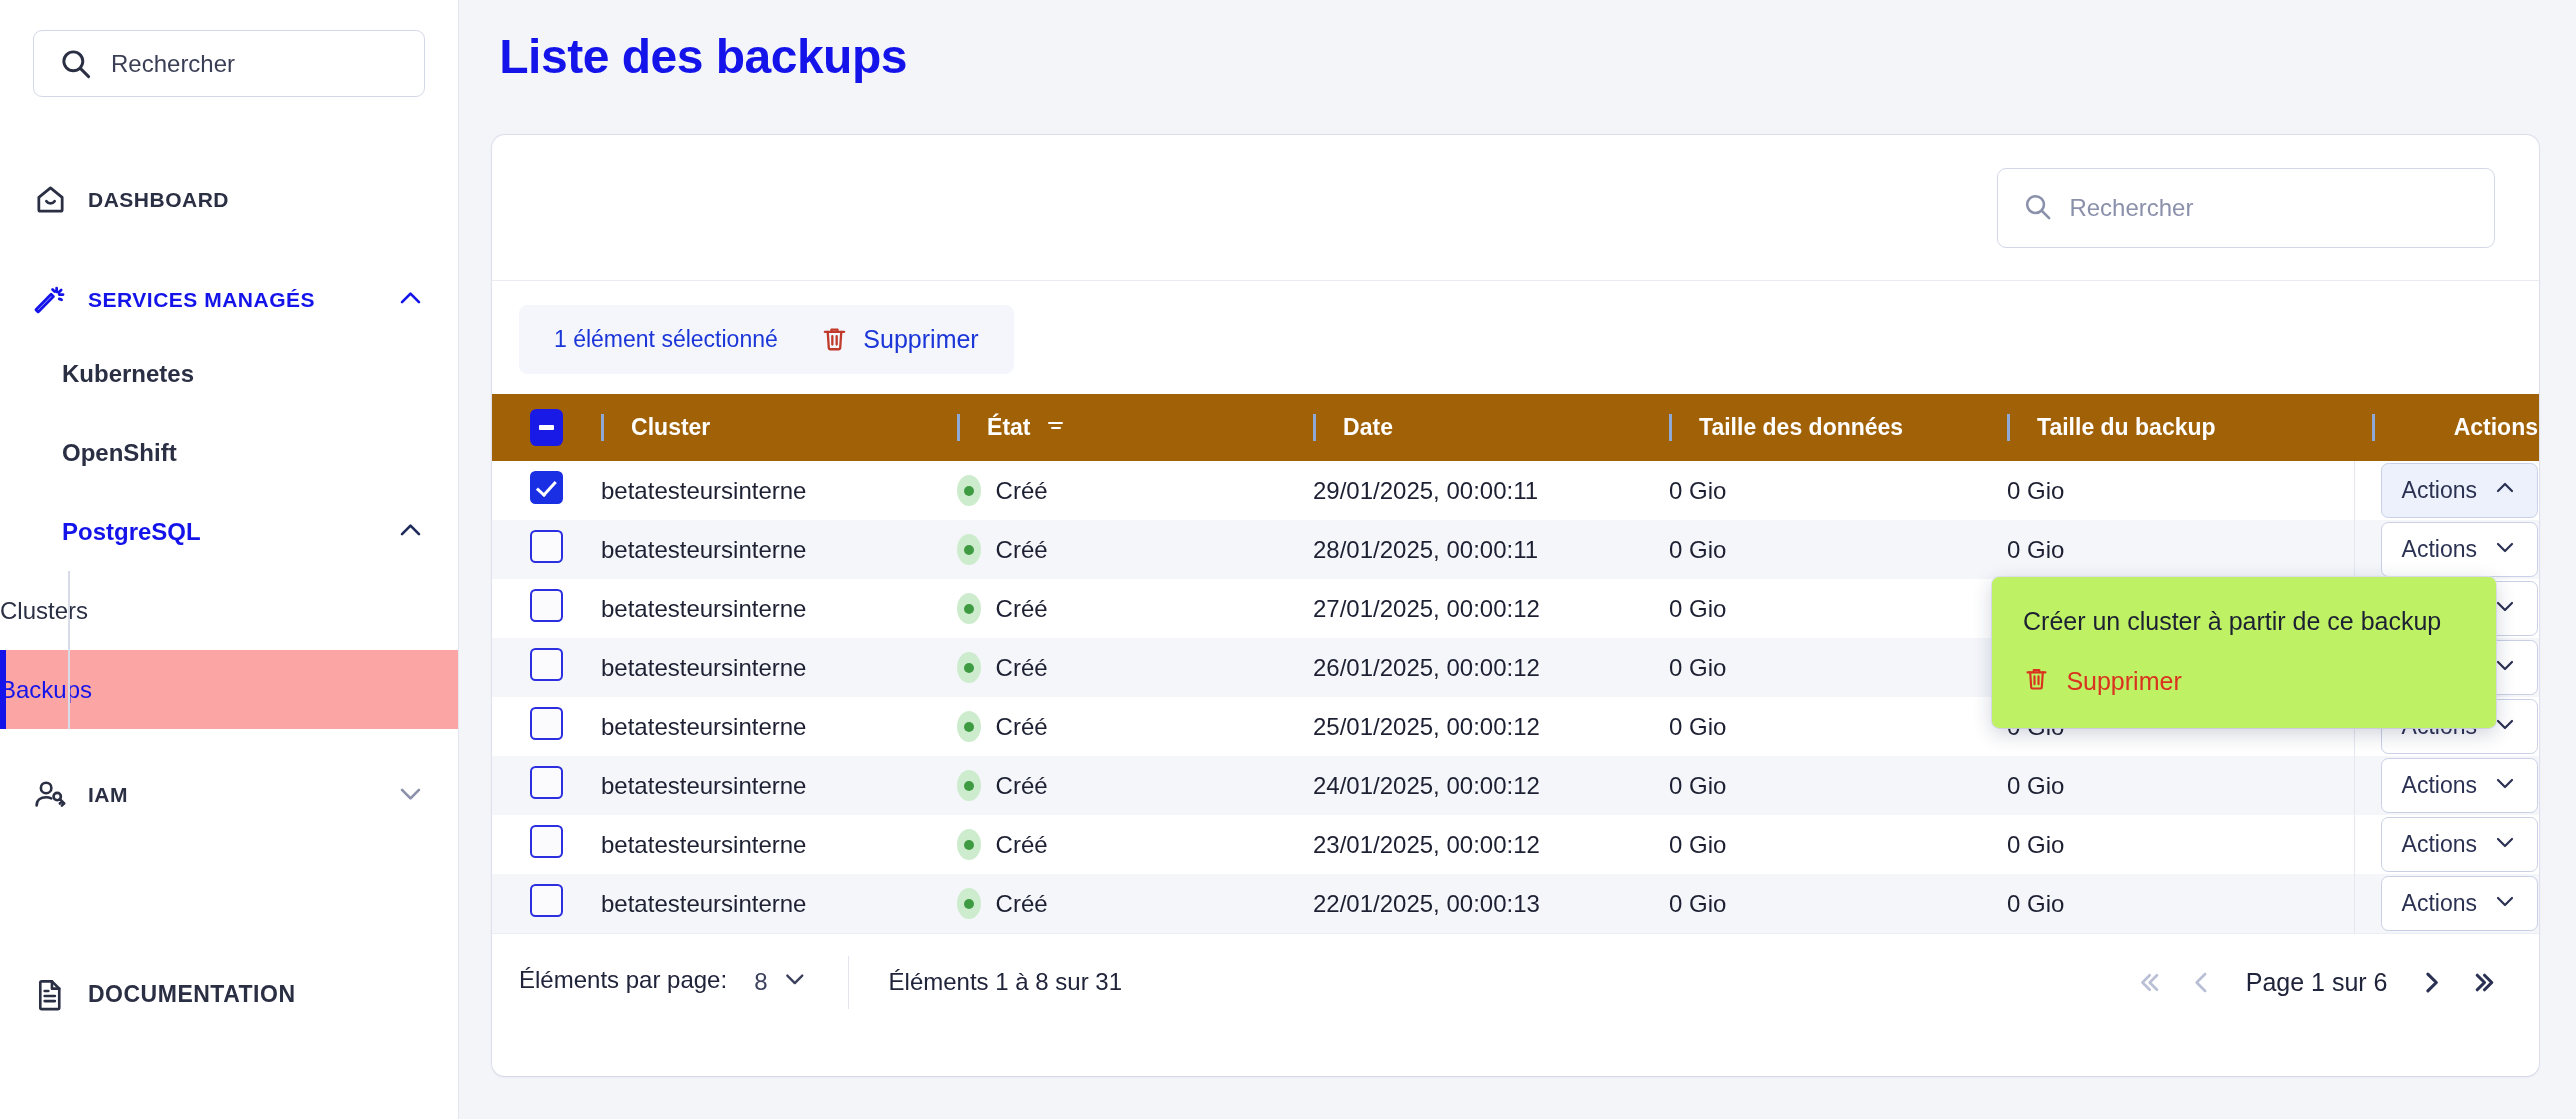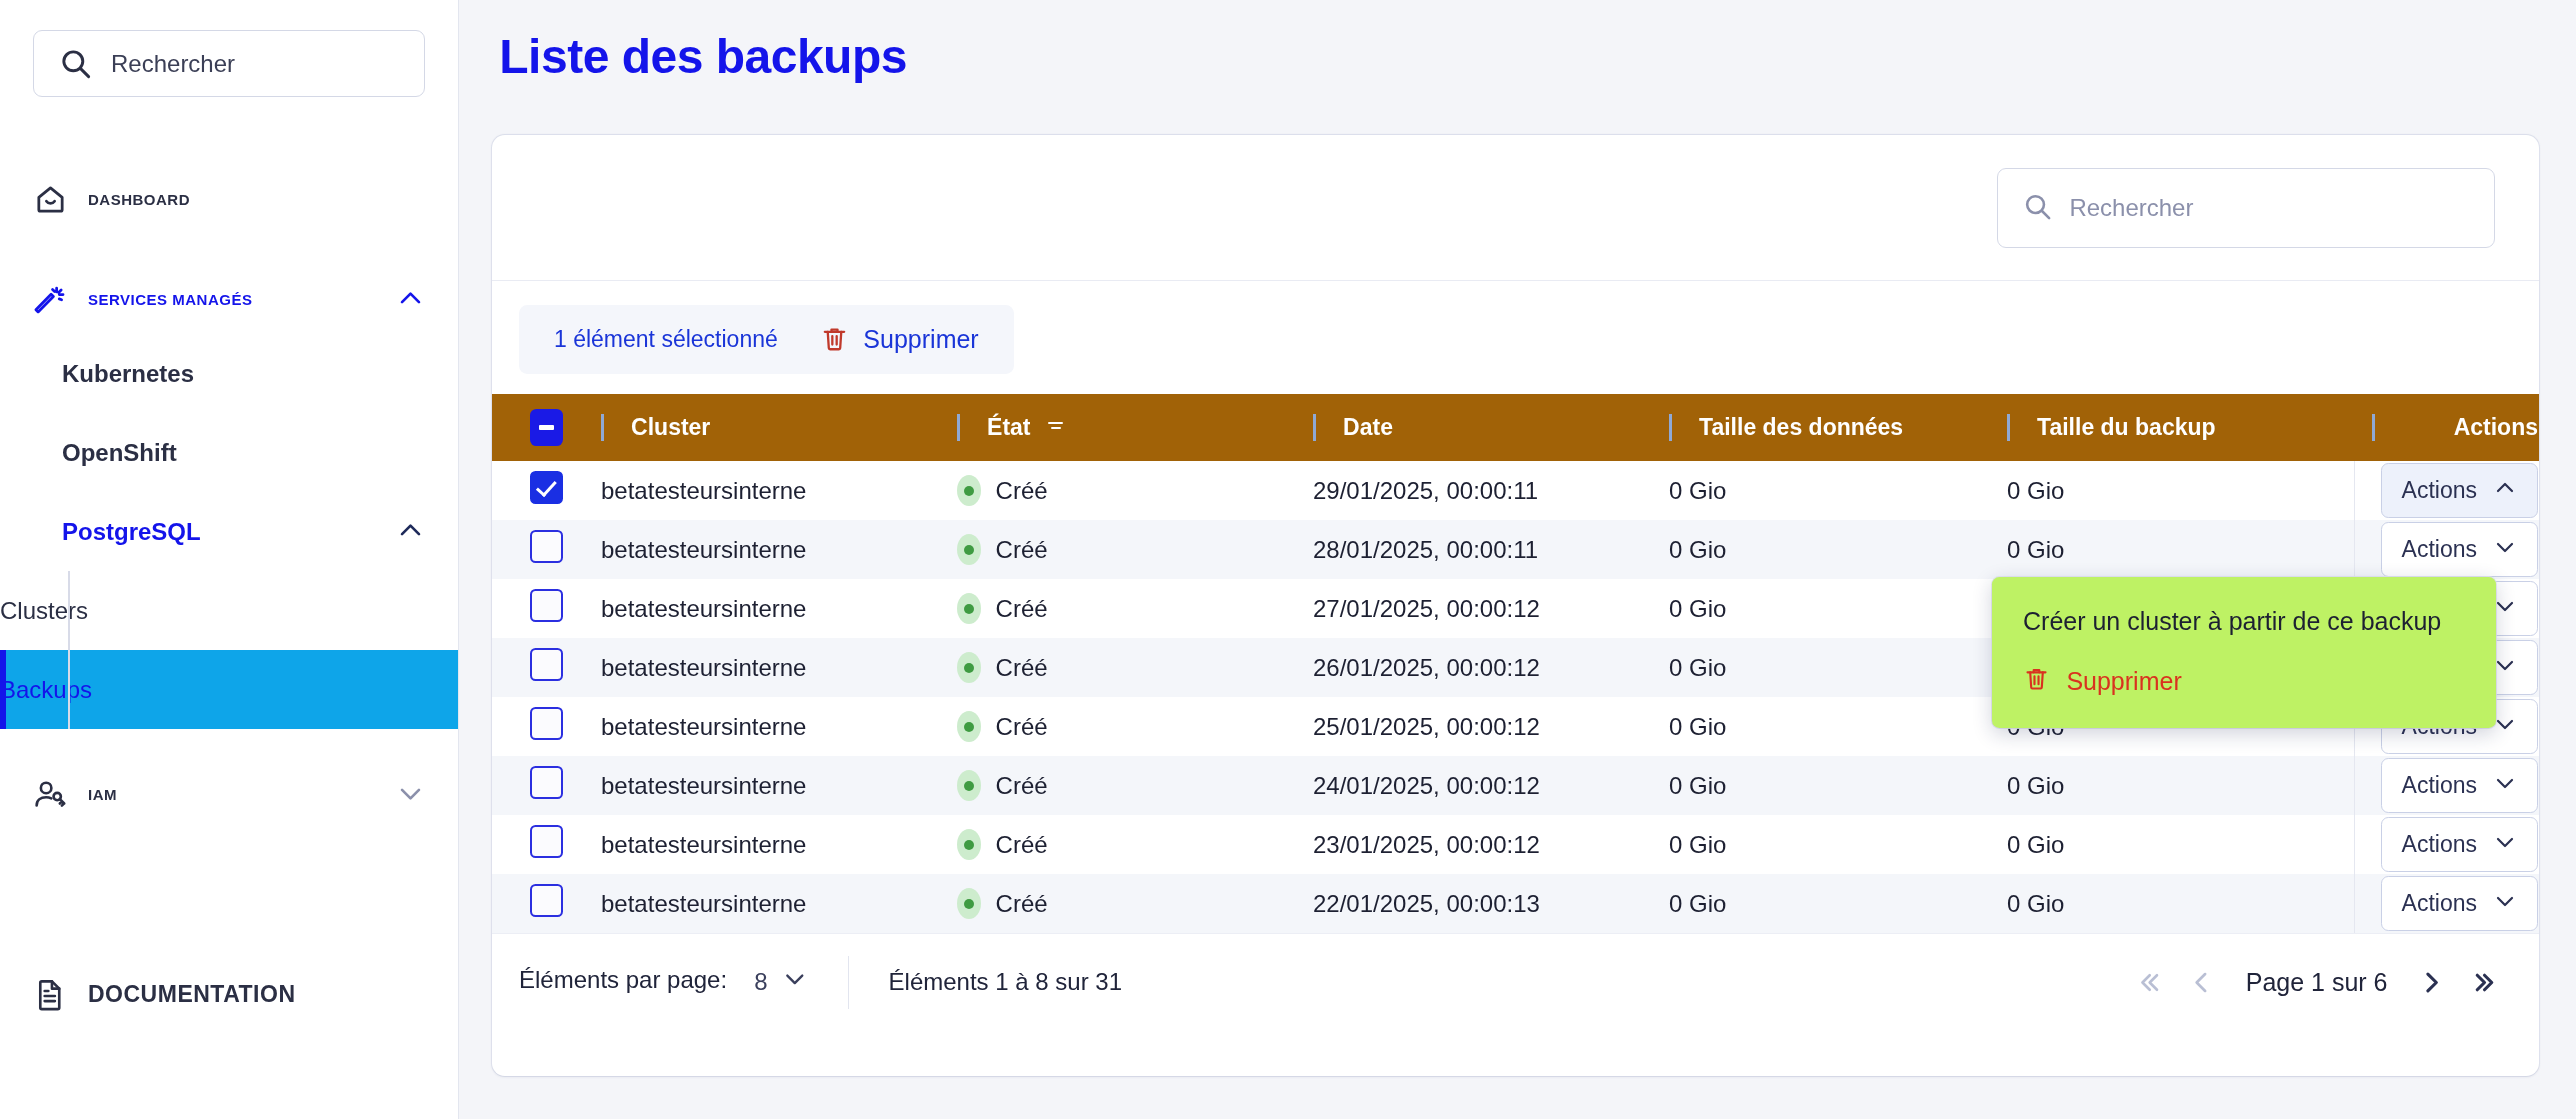--- a/index.html
+++ b/index.html
@@ -25,37 +25,37 @@
     display: flex; align-items: center; gap: 18px; padding: 0 24px;
     background: #fff;
   }
   .side-search .ph { color: #3b3f56; font-size: 24px; }
   .nav { margin-top: 68px; }
   .nav-group-head {
     display: flex; align-items: center; height: 69px;
     padding: 0 33px; gap: 20px; cursor: pointer;
   }
   .nav-group-head .label {
-    font-size: 15px; font-weight: 700; letter-spacing: 0.5px;
+    font-size: 21px; font-weight: 700; letter-spacing: 0.5px;
     color: #2b2f44; flex: 1;
   }
   .nav-group-head.active .label { color: #1414ea; }
   .nav-sub {
     display: flex; align-items: center; height: 79px;
     padding-left: 62px; position: relative; cursor: pointer;
   }
   .nav-sub .label { font-size: 24px; font-weight: 700; color: #2b2f44; }
   .nav-sub.accent .label { color: #1414ea; }
   .nav-sub.accent > .chev { margin-left: auto; margin-right: 33px; }
   .nav-leaf {
     display: flex; align-items: center; height: 79px;
     position: relative; cursor: pointer;
   }
   .nav-leaf .label { font-size: 24px; color: #2b2f44; font-weight: 400; }
-  .nav-leaf.selected { background: #0ea5e9; }
+  .nav-leaf.selected { background: #fca5a5; }
   .nav-leaf.selected .label { color: #1414ea; }
   .nav-leaf.selected::before {
     content: ""; position: absolute; left: 0; top: 0; bottom: 0;
     width: 6.4px; background: #1414ea;
   }
   .nav-leaf-rail {
     position: absolute; left: 68px; top: 0; bottom: 0;
     width: 1.8px; background: #d8dbe8;
   }
   .nav-spacer { height: 31px; }

